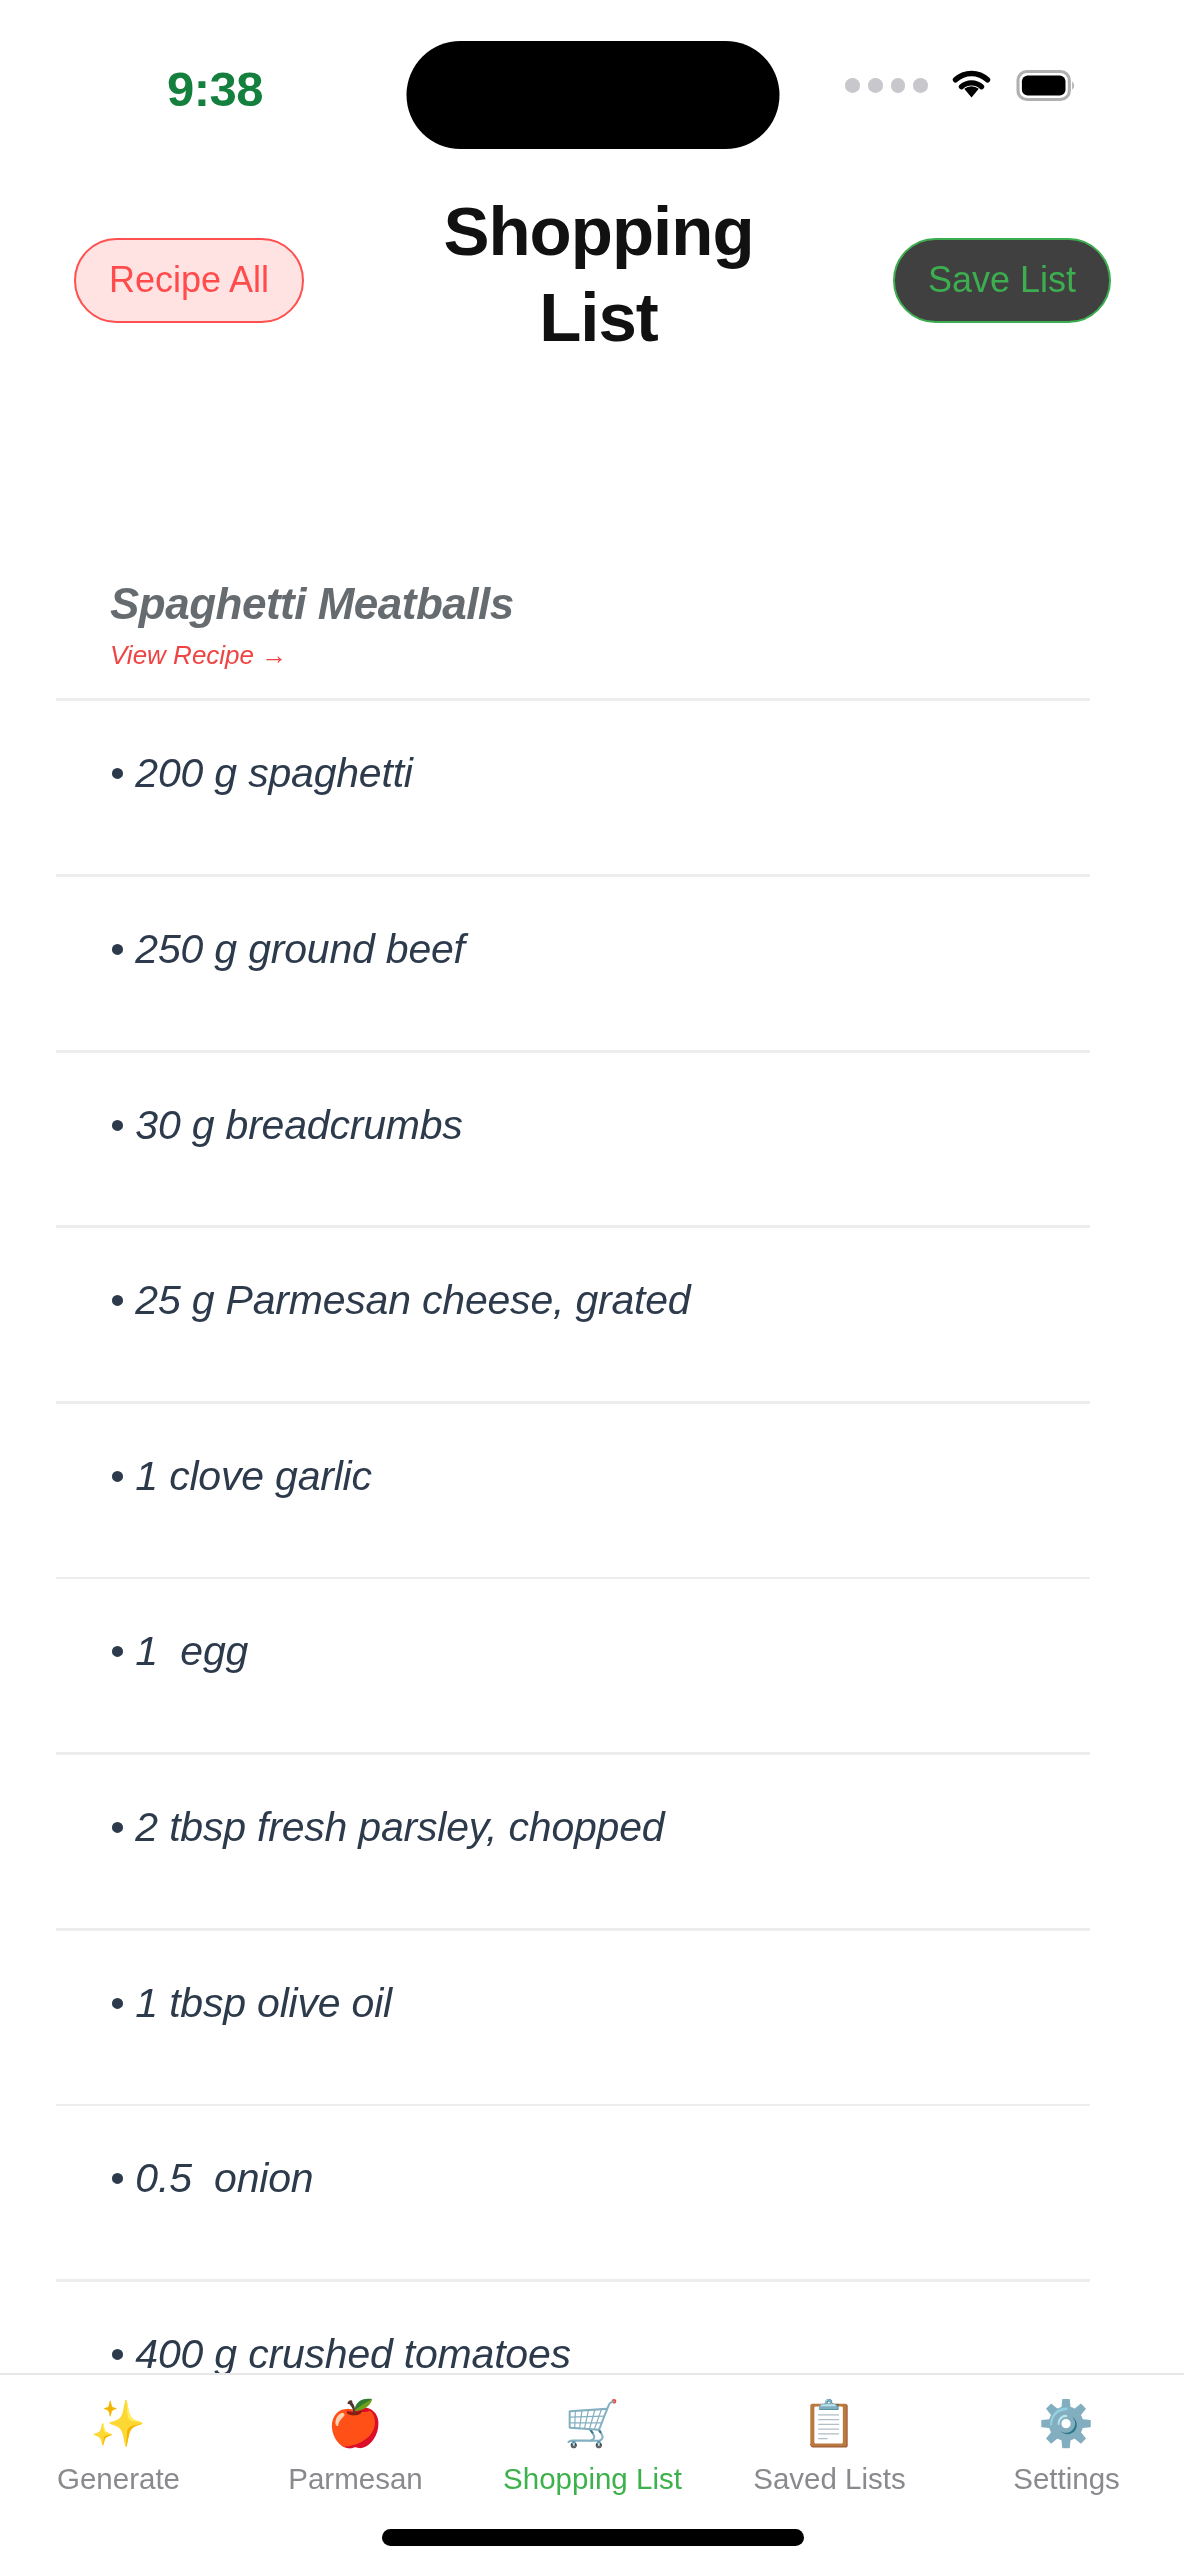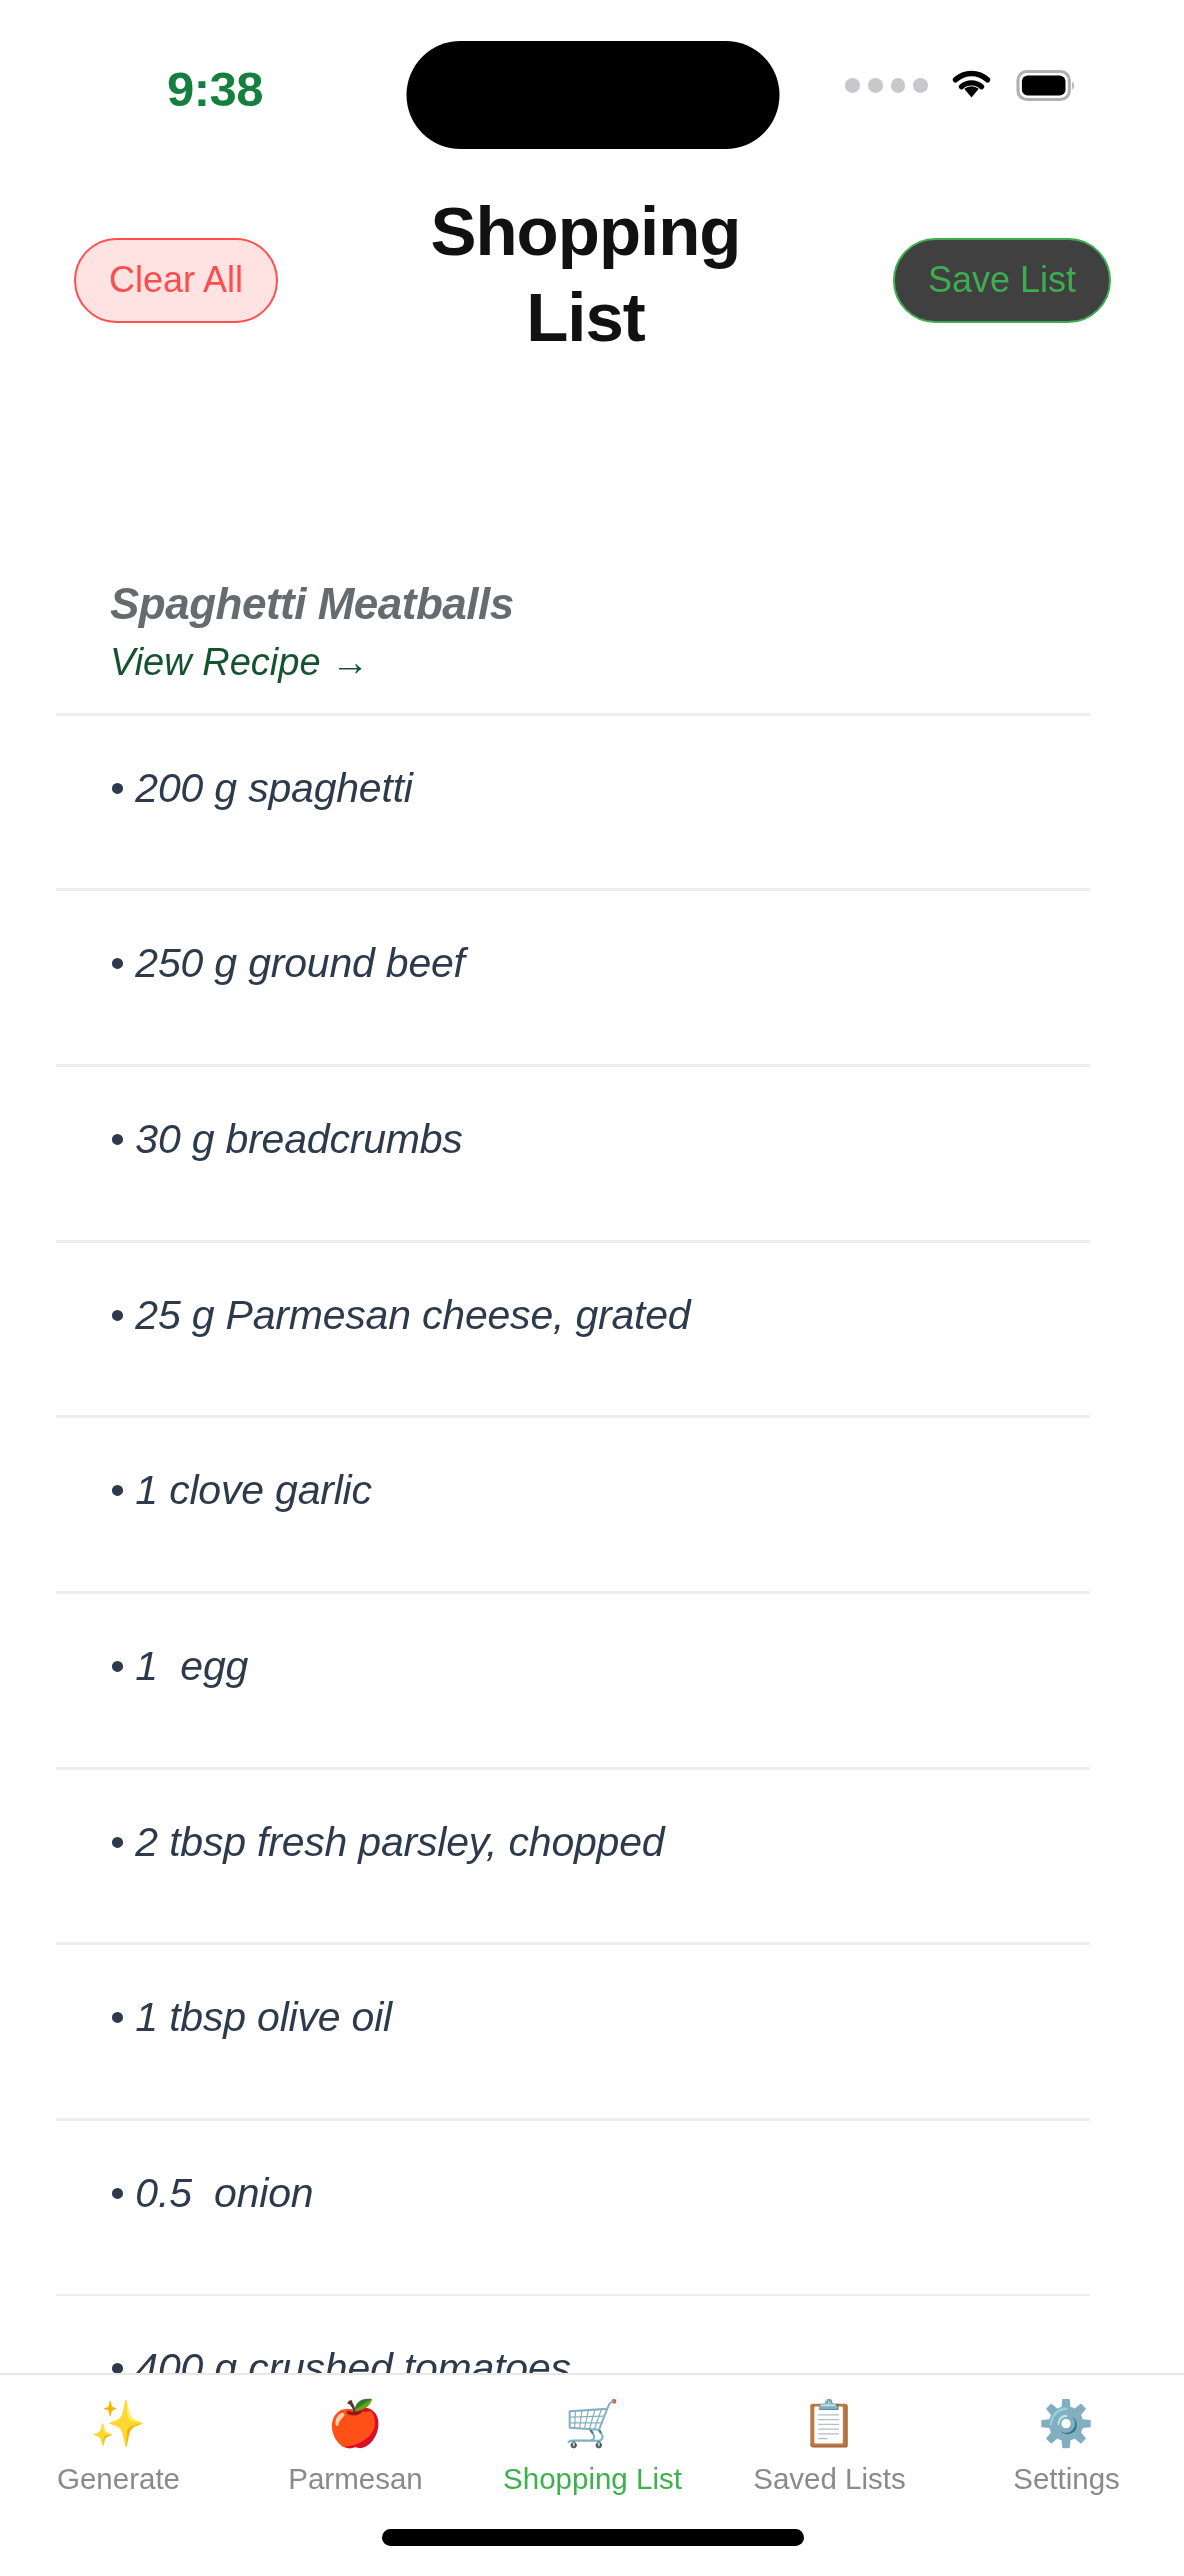--- a/index.html
+++ b/index.html
@@ -113,22 +113,22 @@
   .recipe-name {
     font-size:44px;
     font-weight:700;
     color:#666b70;
     line-height:1.18;
     letter-spacing:-0.5px;
   }
   .recipe-link {
     display:inline-block;
     margin-top:9.8px;
-    font-size:38px;
-    color:#14532d;
+    font-size:26px;
+    color:#ef4444;
     line-height:1.2;
     cursor:pointer;
   }
   .divider {
     height:2.9px;
     background:#ededed;
     margin:27.5px 95px 0 56px;
   }
   .ing-row {
     position:relative;
@@ -205,21 +205,21 @@
           <rect x="1.6" y="1.6" width="53" height="28.8" rx="9" ry="9" fill="none" stroke="#b0b0b0" stroke-width="3.2"></rect>
           <rect x="5.6" y="5.6" width="45" height="20.8" rx="6" ry="6" fill="#000"></rect>
           <path d="M57.5 11.5 a6 6 0 0 1 0 9 Z" fill="#b0b0b0"></path>
         </svg>
       </span>
     </div>
   </div>
 
   <div class="header">
     <div class="header-inner">
-      <button class="pill-btn pill-clear">Clear All</button>
+      <button class="pill-btn pill-clear">Recipe All</button>
       <div class="page-title">Shopping List</div>
       <button class="pill-btn pill-save">Save List</button>
     </div>
   </div>
 
   <div class="content">
     <div class="recipe-group">
 
       <div class="recipe-head">
         <div class="recipe-name">Spaghetti Meatballs</div>

